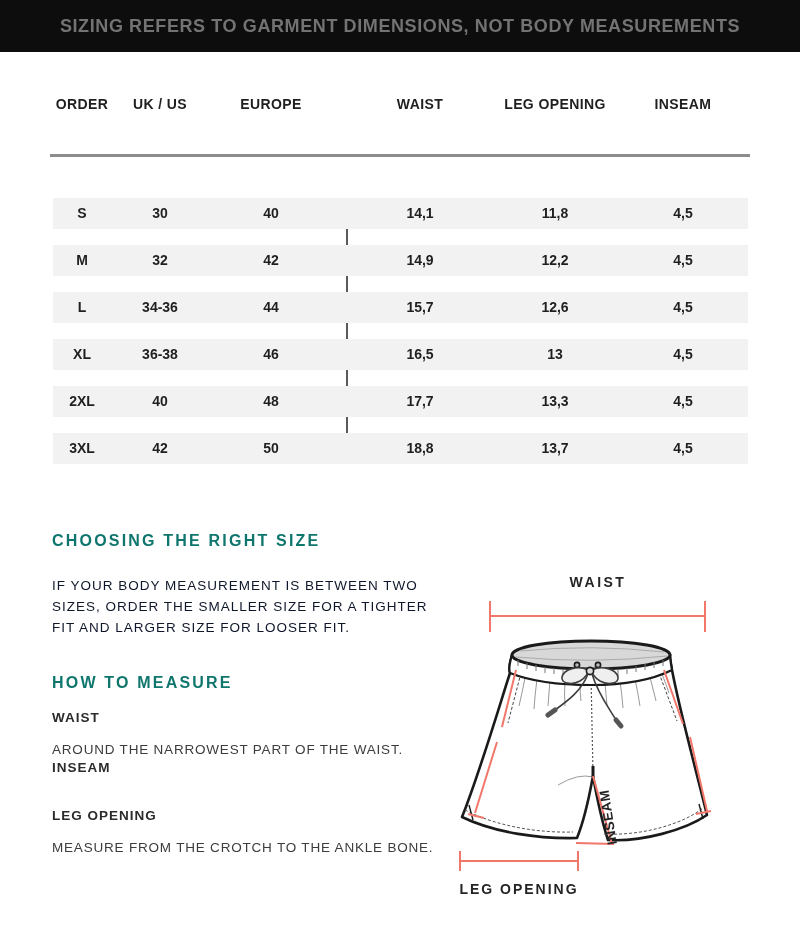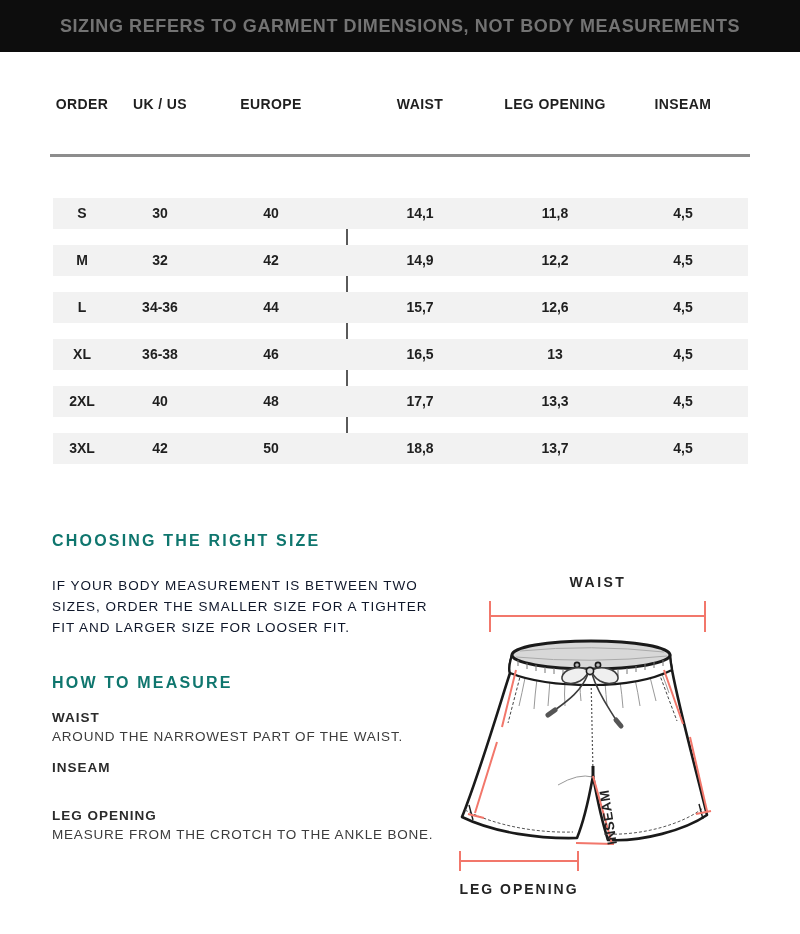--- a/index.html
+++ b/index.html
@@ -25,21 +25,21 @@
 
   
   .h-title { font-size:16px; font-weight:700; letter-spacing:2.2px; color:#0f766e; }
   .choosing-title { left:52px; top:532px; }
   .choosing-text { left:52px; top:575px; width:400px; font-size:13.5px; letter-spacing:1px;
     line-height:21px; color:#0f172a; }
   .how-title { left:52px; top:674px; }
   .measure { left:52px; width:400px; }
   .m-waist { top:710px; } .m-inseam { top:760px; } .m-leg { top:808px; }
   .measure .m-label { font-size:13.5px; font-weight:700; letter-spacing:1px; color:#2b2b2b; }
-  .measure .m-desc { font-size:13.5px; letter-spacing:0.8px; color:#3c3c3c; margin-top:4px; white-space:nowrap; }
+  .measure .m-desc { font-size:13.5px; letter-spacing:0.8px; color:#3c3c3c; margin-top:17px; white-space:nowrap; }
 
   
   .diagram { left:440px; top:552px; width:360px; height:360px; }
   svg text { font-family:"Liberation Sans", sans-serif; fill:#242424; font-weight:700; }
 </style>
 </head>
 <body>
 
 <header class="abs banner">
   <span>SIZING REFERS TO GARMENT DIMENSIONS, NOT BODY MEASUREMENTS</span>

